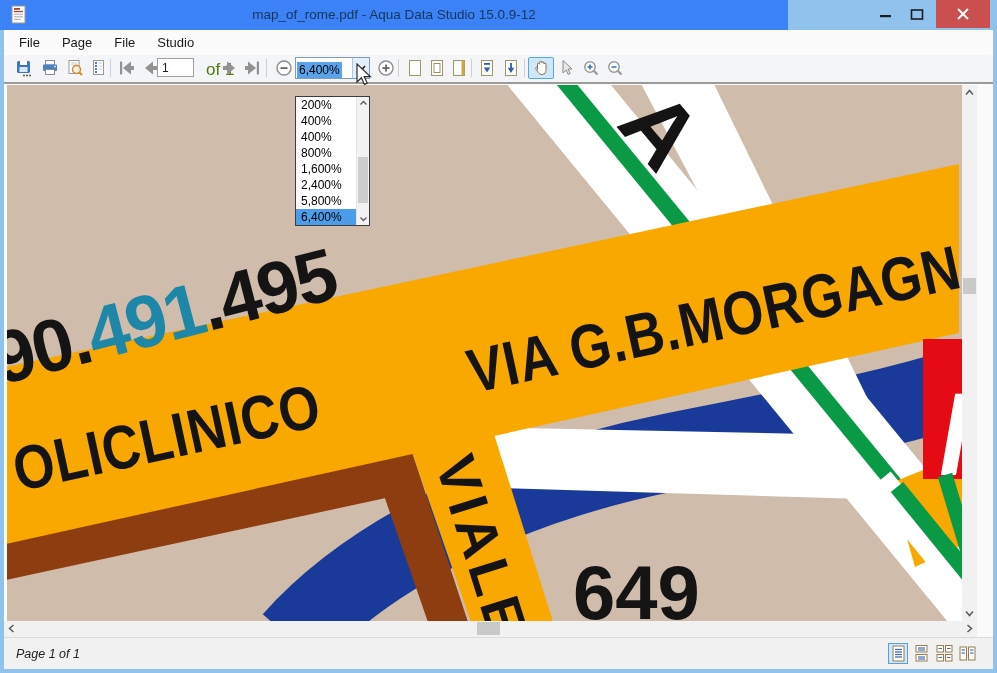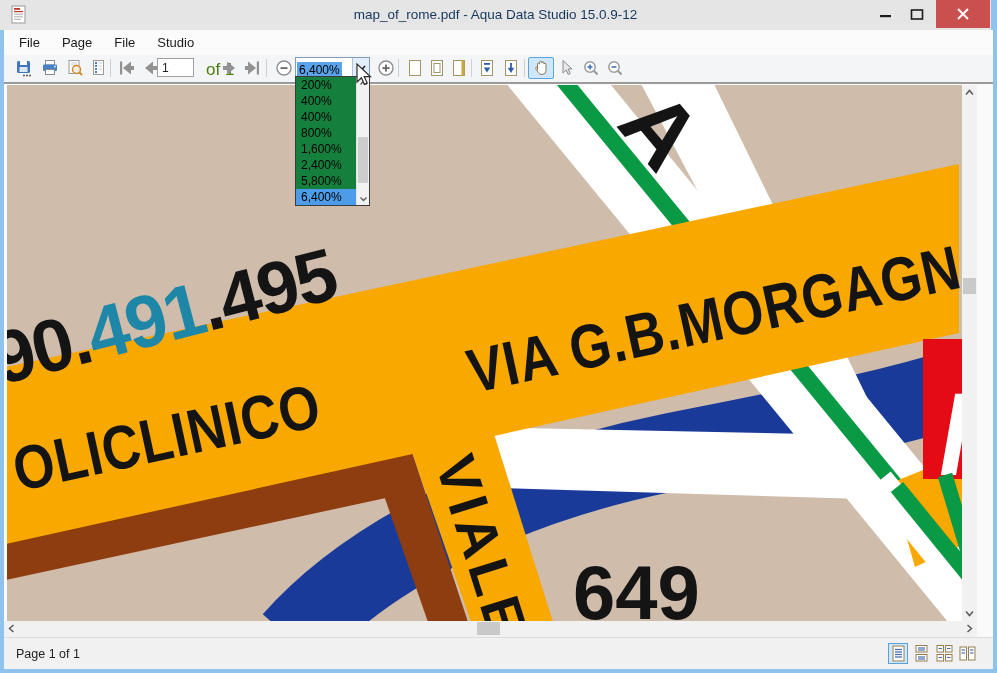--- a/index.html
+++ b/index.html
@@ -1,21 +1,21 @@
 <!DOCTYPE html>
 <html><head>
 <meta charset="utf-8">
 <style>
   * { box-sizing: border-box; margin: 0; padding: 0; }
   html,body { width:997px; height:673px; overflow:hidden; }
   body { font-family:"Liberation Sans", sans-serif; }
   .window { position:relative; width:997px; height:673px; background:#8fc3ee; }
 
   
-  .titlebar { position:absolute; left:0; top:0; width:991px; height:30px; background:#e5e5e5; }
+  .titlebar { position:absolute; left:0; top:0; width:788px; height:30px; background:#3b82f6; }
   .title-icon { position:absolute; left:11px; top:5px; width:16px; height:20px; }
   .title-text { position:absolute; left:0; right:0; top:7px; text-align:center;
                 font-size:13.5px; color:#16365c; }
   .wc { position:absolute; top:0; height:28px; width:30px; display:flex; align-items:center; justify-content:center; }
   .wc-min { left:870px; } .wc-max { left:902px; }
   .wc-close { left:936px; width:54px; background:#c9504e; }
 
   
   .menubar { position:absolute; left:4px; top:30px; width:989px; height:25px; background:#fbfbfb;
              display:flex; align-items:center; padding-left:4px; }
@@ -32,41 +32,41 @@
   .oflabel { position:absolute; left:193px; top:5px; font-size:17px; color:#4d7c0f;margin-left:9px; }
   .combo { position:absolute; left:291px; top:2px; width:75px; height:22px; background:#fff;
            border:1px solid #7f9db9; display:flex; }
   .combo-text { flex:1; padding:2px 1px; overflow:hidden; }
   .sel-text { background:#5aa2ea; color:#000; font-size:12px; padding:1px 2px; }
   .combo-btn { width:17px; background:#e2eefb; border-left:1px solid #b0c4de;
                display:flex; align-items:center; justify-content:center; }
   .hand-sel { left:524px; width:26px; background:#cfe7fb; border:1px solid #58a6e0; border-radius:2px; }
 
   
-  .dropdown { position:absolute; left:295px; top:76px; width:75px; height:130px; background:#15803d;
+  .dropdown { position:absolute; left:295px; top:96px; width:75px; height:130px; background:#ffffff;
               border:1px solid #3c3c3c; z-index:50; }
   .dd-item { height:16px; line-height:16px; font-size:12px; color:#000; padding-left:5px; }
   .dd-item.sel { background:#4d9ce9; }
   .dd-sb { position:absolute; right:0; top:0; bottom:0; width:13px; background:#f2f2f2; border-left:1px solid #e4e4e4; }
   .dd-sb-arr { position:absolute; left:0; width:12px; height:12px; display:flex; align-items:center; justify-content:center; }
   .dd-sb-thumb { position:absolute; left:1px; right:1px; top:60px; height:46px; background:#cdcdcd; }
 
   
   .viewer { position:absolute; left:4px; top:83px; width:989px; height:554px; background:#fafafa;
             border-top:1px solid #9b9b9b; }
   .map-svg { position:absolute; left:3px; top:1px; }
   .vscroll { position:absolute; left:958px; top:1px; width:15px; height:536px; background:#f1f1f1; }
   .hscroll { position:absolute; left:0; top:537px; width:973px; height:16px; background:#f1f1f1; }
   .sarr { position:absolute; display:flex; align-items:center; justify-content:center; width:15px; height:15px; }
   .vthumb { position:absolute; left:1px; width:13px; top:193px; height:16px; background:#c9c9c9; }
   .hthumb { position:absolute; top:1px; height:13px; left:473px; width:23px; background:#c9c9c9; }
 
   
   .statusbar { position:absolute; left:4px; top:637px; width:989px; height:32px; background:#f1f1f1;
-               border-top:1px solid #dcdcdc; }
+               border-top:1px solid #dcdcdc;font-style:italic; }
   .status-label { position:absolute; left:12px; top:9px; font-size:12.5px; color:#222; }
   .sic { position:absolute; top:5px; width:20px; height:21px; display:flex; align-items:center; justify-content:center; }
   .sic.sel { background:#d3e8fa; border:1px solid #56a0dc; }
 
   .cursor-ovl { position:absolute; left:355px; top:63px; z-index:60; }
 </style>
 </head>
 <body>
 
 <div class="window">

